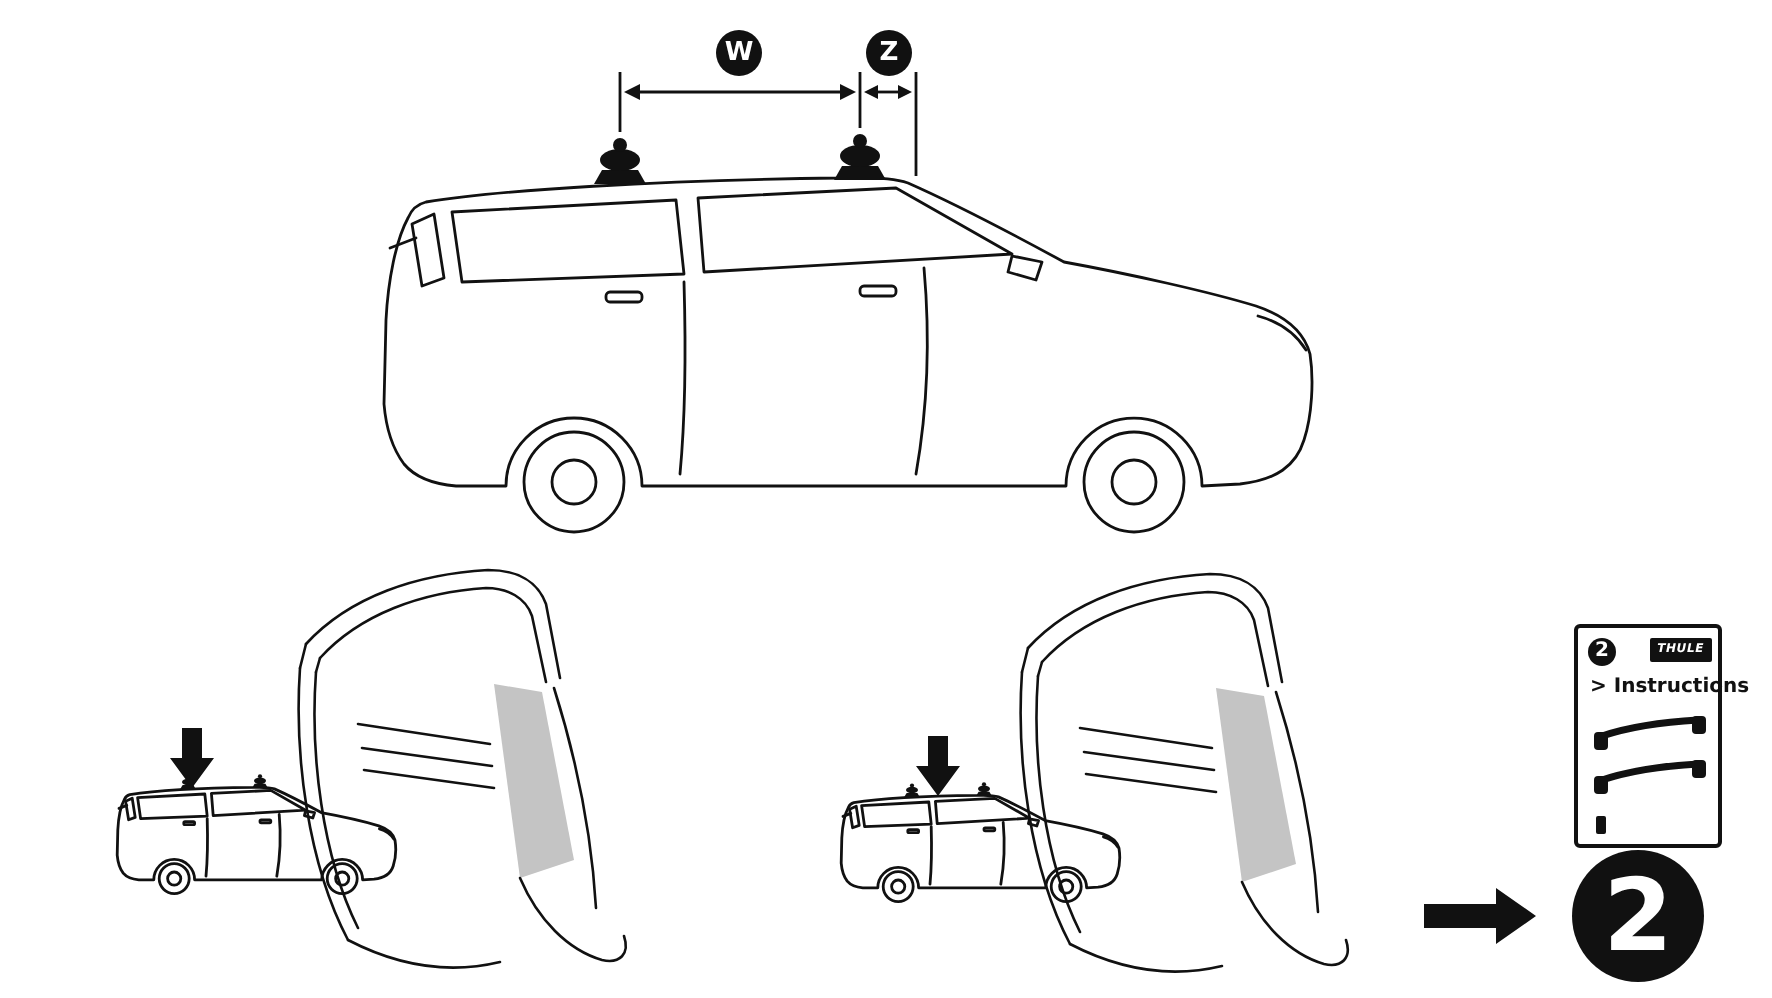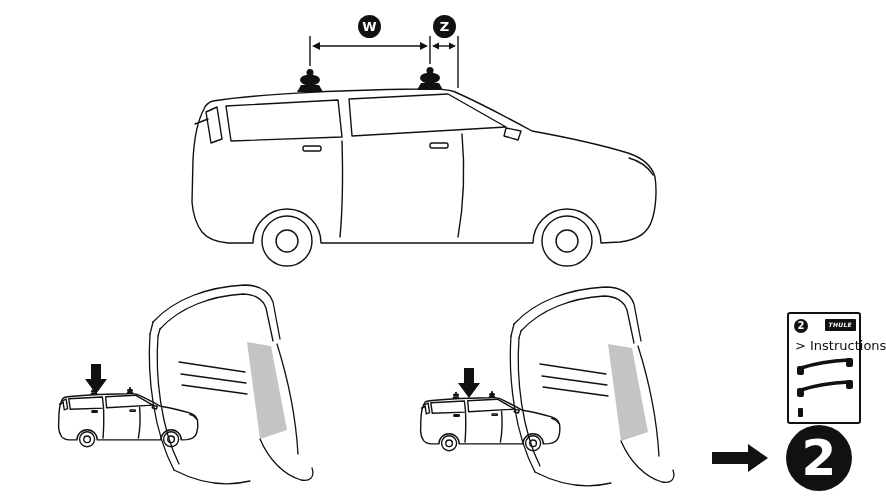--- a/index.html
+++ b/index.html
@@ -23,21 +23,21 @@
     position:absolute; left:5px; top:5px; width:14px; height:14px; border-radius:50%;
     background:#111; color:#fff; font-size:10px; font-weight:bold;
     display:flex; align-items:center; justify-content:center; line-height:1;
   }
   .card-brand {
     position:absolute; right:3px; top:5px; background:#111; color:#fff;
     font-size:6px; font-weight:bold; font-style:italic; padding:3px 4px;
     border-radius:1px; letter-spacing:.3px; line-height:1;
   }
   .card-link {
-    position:absolute; left:6px; top:24px; font-size:13px; font-weight:normal; color:#111;
+    position:absolute; left:6px; top:24px; font-size:10px; font-weight:bold; color:#111;
     white-space:nowrap;
   }
   .card-art { position:absolute; left:2px; top:36px; }
   .step-circle {
     position:absolute; left:786px; top:425px; width:66px; height:66px; border-radius:50%;
     background:#111; color:#fff; display:flex; align-items:center; justify-content:center;
     font-size:50px; font-weight:bold; line-height:1;
   }
 </style>
 </head>

